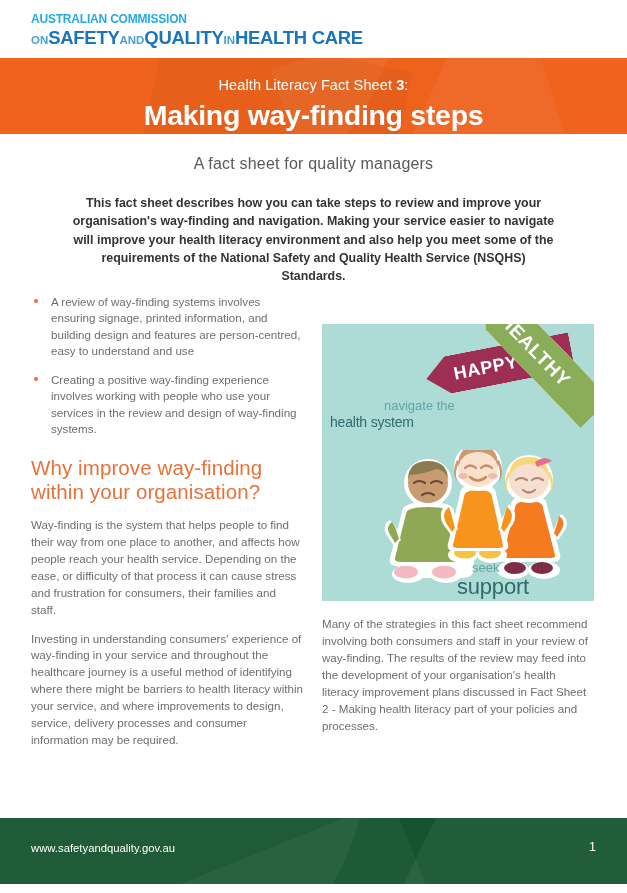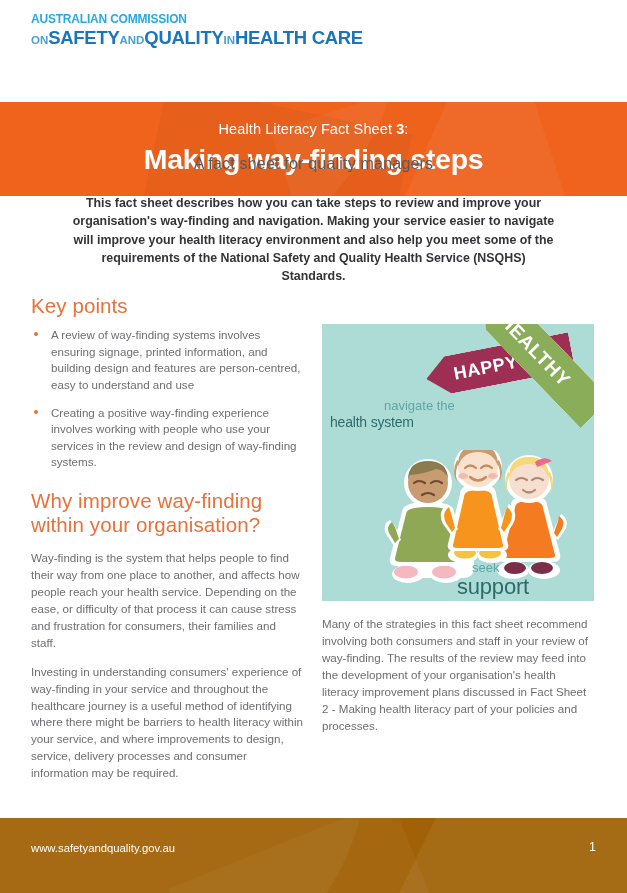--- a/index.html
+++ b/index.html
@@ -45,24 +45,23 @@
     color: #4a9fd4;
     letter-spacing: 0;
   }
 
   
   .header-banner {
     position: absolute;
     left: 0;
     top: 58px;
     width: 627px;
-    height: 94px;
+    height: 76px;
     background: #ef5a10;
     overflow: hidden;
-    margin-top: 44px;
   }
   .header-banner .swoosh { position: absolute; }
   .sw1 {
     left: -60px; top: -140px;
     width: 480px; height: 330px;
     background: rgba(255,255,255,0.055);
     border-radius: 0 0 300px 0;
     transform: rotate(-6deg);
   }
   .sw2 {
@@ -267,22 +266,22 @@
     font-size: 11.6px;
     line-height: 1.46;
   }
 
   
   .footer-band {
     position: absolute;
     left: 0;
     top: 818px;
     width: 627px;
-    height: 75px;
-    background: #a16207;
+    height: 66px;
+    background: #14532d;
     overflow: hidden;
   }
   .f-sw1 {
     position: absolute;
     left: -80px; top: -70px;
     width: 460px; height: 260px;
     background: rgba(255,255,255,0.05);
     border-radius: 0 0 400px 0;
     transform: rotate(-5deg);
   }
@@ -331,21 +330,20 @@
   <div class="swoosh sw3"></div>
   <div class="swoosh sw4"></div>
   <div class="header-eyebrow"><span>Health Literacy Fact Sheet </span><b>3</b><span>:</span></div>
   <div class="header-title">Making way-finding steps</div>
 </div>
 
 <div class="subtitle">A fact sheet for quality managers</div>
 <div class="intro">This fact sheet describes how you can take steps to review and improve your organisation's way-finding and navigation. Making your service easier to navigate will improve your health literacy environment and also help you meet some of the requirements of the National Safety and Quality Health Service (NSQHS) Standards.</div>
 
 <div class="col-left">
-  <h2 class="h-orange">Key points</h2>
   <ul class="bullets">
     <li><span class="dot"></span><span>A review of way-finding systems involves ensuring signage, printed information, and building design and features are person-centred, easy to understand and use</span></li>
     <li><span class="dot"></span><span>Creating a positive way-finding experience involves working with people who use your services in the review and design of way-finding systems.</span></li>
   </ul>
   <h2 class="h-orange second">Why improve way-finding within your organisation?</h2>
   <p class="body-para">Way-finding is the system that helps people to find their way from one place to another, and affects how people reach your health service. Depending on the ease, or difficulty of that process it can cause stress and frustration for consumers, their families and staff.</p>
   <p class="body-para">Investing in understanding consumers' experience of way-finding in your service and throughout the healthcare journey is a useful method of identifying where there might be barriers to health literacy within your service, and where improvements to design, service, delivery processes and consumer information may be required.</p>
 </div>
 
 <div class="col-right">

